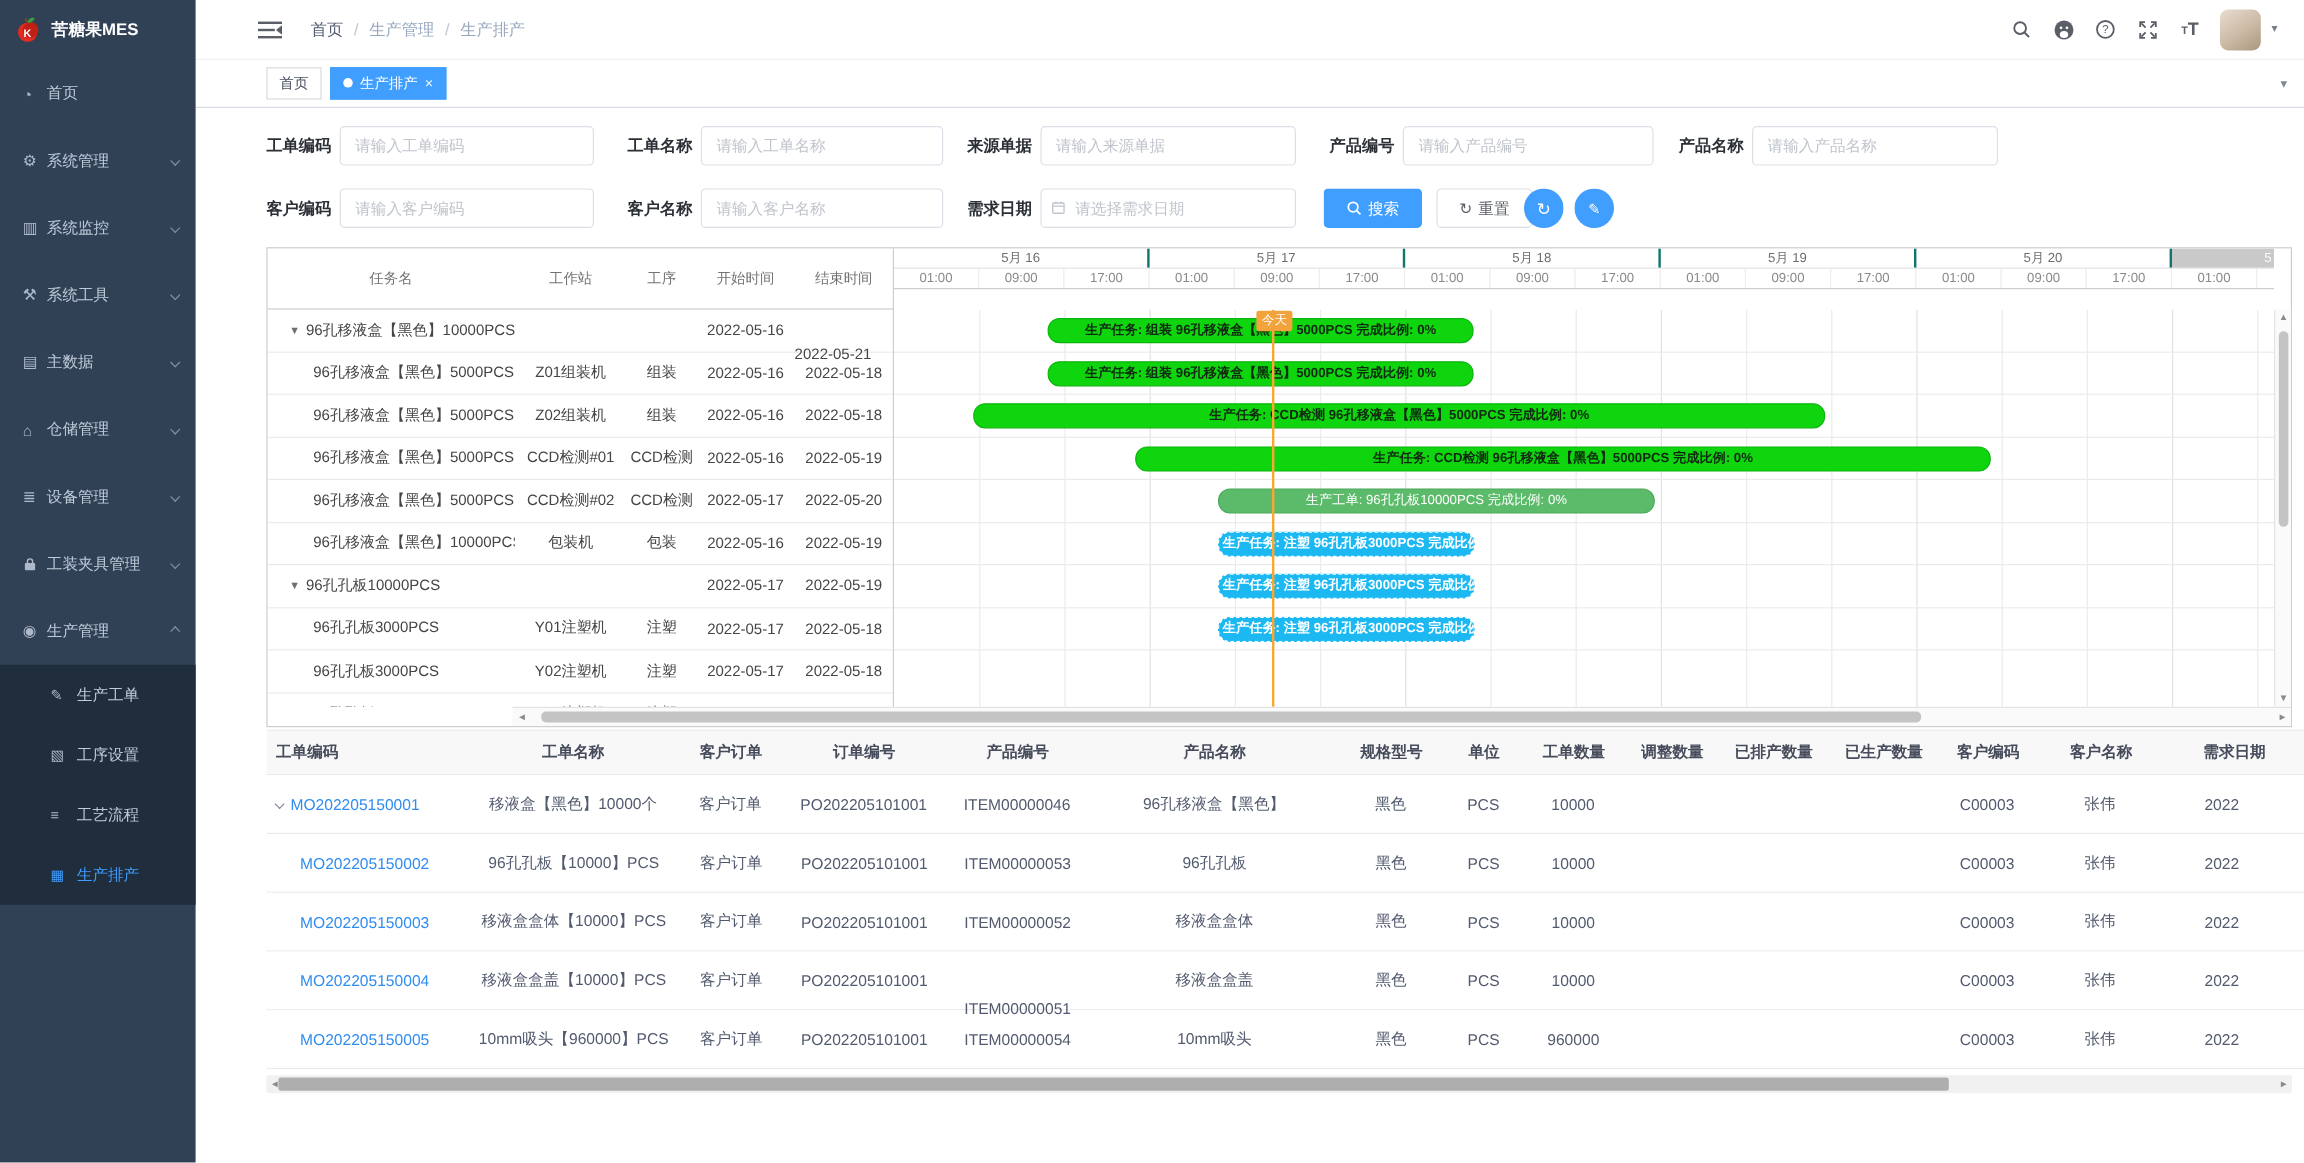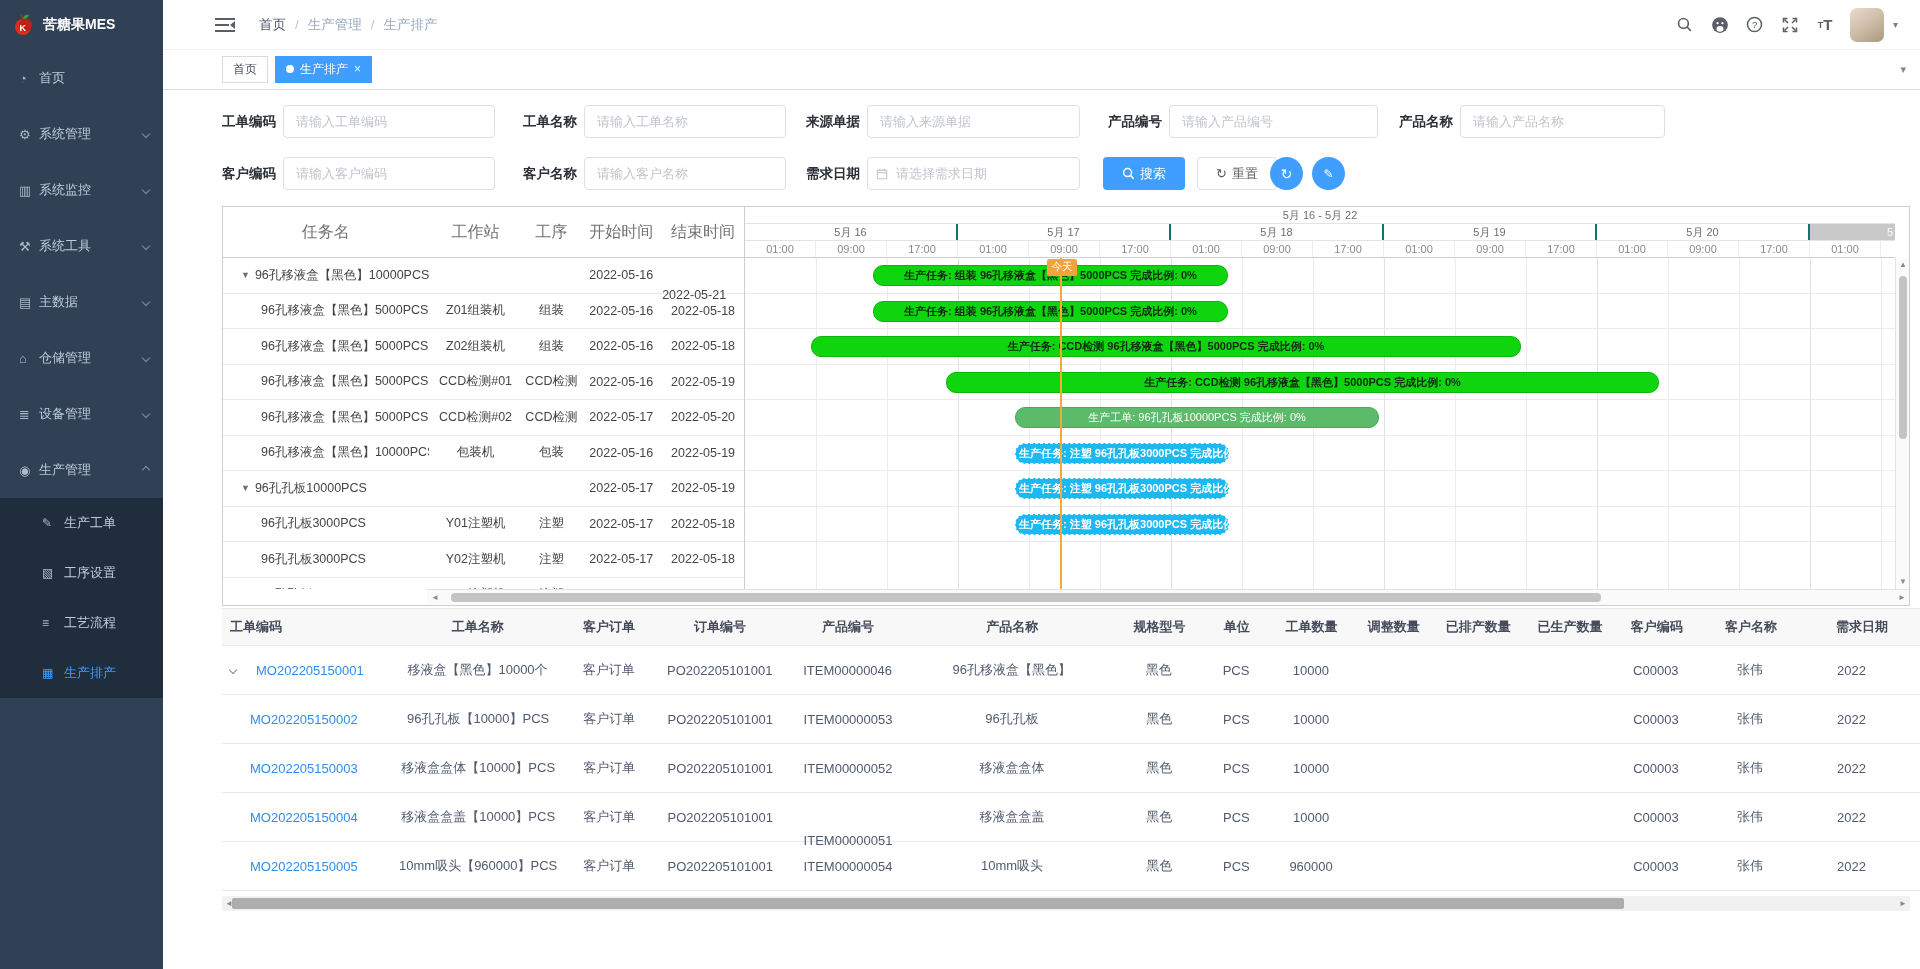--- a/index.html
+++ b/index.html
@@ -58,21 +58,21 @@
   .date-wrap input { padding-left:28px; }
   .btn { position:absolute; height:33px; border-radius:4px; font-size:13px; display:inline-flex; align-items:center; justify-content:center; gap:5px; cursor:pointer; border:1px solid transparent; }
   .btn-primary { background:#409eff; color:#fff; }
   .btn-plain { background:#fff; border-color:#dcdfe6; color:#5a5e66; }
   .btn-circle { width:33px; border-radius:50%; background:#409eff; color:#fff; font-size:14px; }
 
   
   .gantt { position:absolute; left:222px; top:206px; width:1688px; height:400px; border:1px solid #cecece; background:#fff; }
   .g-grid { position:absolute; left:0; top:0; width:522px; height:100%; border-right:1px solid #cecece; }
   .g-grid-head { height:51px; border-bottom:1px solid #cecece; display:flex; align-items:center; }
-  .g-gh-cell { font-size:16px; color:#737373; text-align:center; }
+  .g-gh-cell { font-size:12px; color:#737373; text-align:center; }
   .g-grid-rows { position:absolute; left:0; top:51px; right:0; bottom:16px; overflow:hidden; }
   .g-grow { height:35.5px; display:flex; align-items:center; border-bottom:1px solid #ebebeb; font-size:12.5px; color:#454545; }
   .g-gc { overflow:hidden; white-space:nowrap; }
   .g-name { display:flex; align-items:center; }
   .g-caret { color:#6f6f6f; font-size:9px; margin-right:5px; }
   .g-time { position:absolute; left:522px; top:0; right:14px; bottom:16px; overflow:hidden; }
   .g-week { height:17px; line-height:16px; text-align:center; font-size:11px; color:#6e6e6e; border-bottom:1px solid #e3e3e3; }
   .g-days { height:17px; display:flex; border-bottom:1px solid #e3e3e3; }
   .g-day { width:213px; border-right:2px solid #0f766e; font-size:11px; color:#6e6e6e; text-align:center; line-height:16px; }
   .g-day.gray { flex:1; width:auto; background:#c9c9c9; color:#fafafa; text-align:right; padding-right:2px; border-right:none; }
@@ -95,21 +95,21 @@
   .g-hscroll { position:absolute; left:204px; right:0; bottom:0; height:16px; background:#fafafa; border-top:1px solid #e3e3e3; }
   .g-hthumb { position:absolute; left:24px; top:3px; width:1150px; height:9px; background:#c4c4c4; border-radius:4px; }
 
   
   .otable { position:absolute; left:222px; top:608px; width:1698px; height:283px; overflow:hidden; }
   .ot-head { display:flex; height:38px; background:#f8f8f9; border-top:1px solid #e8eaec; border-bottom:1px solid #e8eaec; align-items:center; }
   .ot-hc { font-size:13px; font-weight:bold; color:#464c5b; text-align:center; white-space:nowrap; overflow:hidden; }
   .ot-hc.first { text-align:left; padding-left:8px; }
   .ot-row { display:flex; height:49px; align-items:center; border-bottom:1px solid #e8eaec; background:#fff; }
   .ot-c { font-size:13px; color:#515a6e; text-align:center; white-space:nowrap; overflow:hidden; }
-  .ot-c.first { text-align:left; display:flex; align-items:center; gap:20px; padding-left:8px; }
+  .ot-c.first { text-align:left; display:flex; align-items:center; gap:6px; padding-left:8px; }
   .ot-c.first.child { padding-left:28px; }
   .ot-c .chev { color:#808695; width:6px; height:6px; }
   .link { color:#2f8cf0; cursor:pointer; }
   .ot-c.demand { text-align:left; padding-left:34px; }
   .bscroll { position:absolute; left:222px; top:896px; width:1688px; height:15px; background:#f1f1f1; border-radius:2px; }
   .b-thumb { position:absolute; left:10px; top:2px; width:1392px; height:11px; background:#aeaeae; border-radius:2px; }
 </style>
 </head>
 <body>
 
@@ -152,20 +152,30 @@
           <span class="chev down"></span>
         </div>
         <div class="sb-item">
           <span class="ico">⌂</span>
           <span class="lbl">仓储管理</span>
           <span class="chev down"></span>
         </div>
         <div class="sb-item">
           <span class="ico">≣</span>
           <span class="lbl">设备管理</span>
+          <span class="chev down"></span>
+        </div>
+        <div class="sb-item">
+          <span class="ico">
+            <svg width="12" height="12" viewBox="0 0 14 14">
+              <rect x="2" y="6" width="10" height="7" rx="1" fill="currentColor"></rect>
+              <path d="M4.5 6V4.5a2.5 2.5 0 0 1 5 0V6" fill="none" stroke="currentColor" stroke-width="1.4"></path>
+            </svg>
+          </span>
+          <span class="lbl">工装夹具管理</span>
           <span class="chev down"></span>
         </div>
         <div class="sb-item">
           <span class="ico">◉</span>
           <span class="lbl">生产管理</span>
           <span class="chev up"></span>
         </div>
       </nav>
     <div id="sb-sub" class="sb-sub">
         <div class="sb-subitem">
@@ -408,21 +418,20 @@
               <span>96孔孔板3000PCS</span>
             </div>
             <div class="g-gc" style="width: 94px; text-align: center;">Y03注塑机</div>
             <div class="g-gc" style="width: 58px; text-align: center;">注塑</div>
             <div class="g-gc" style="width: 82px; text-align: center;">2022-05-17</div>
             <div class="g-gc" style="width: 82px; text-align: center;">2022-05-18</div>
           </div>
         </div>
     </div>
     <div class="g-time">
-      <div class="g-week">5月 16 - 5月 22</div>
       <div class="g-days" id="g-days">
           <div class="g-day">5月 16</div>
           <div class="g-day">5月 17</div>
           <div class="g-day">5月 18</div>
           <div class="g-day">5月 19</div>
           <div class="g-day">5月 20</div>
           <div class="g-day gray">5</div>
         </div>
       <div class="g-hours" id="g-hours">
           <div class="g-hour">01:00</div>

